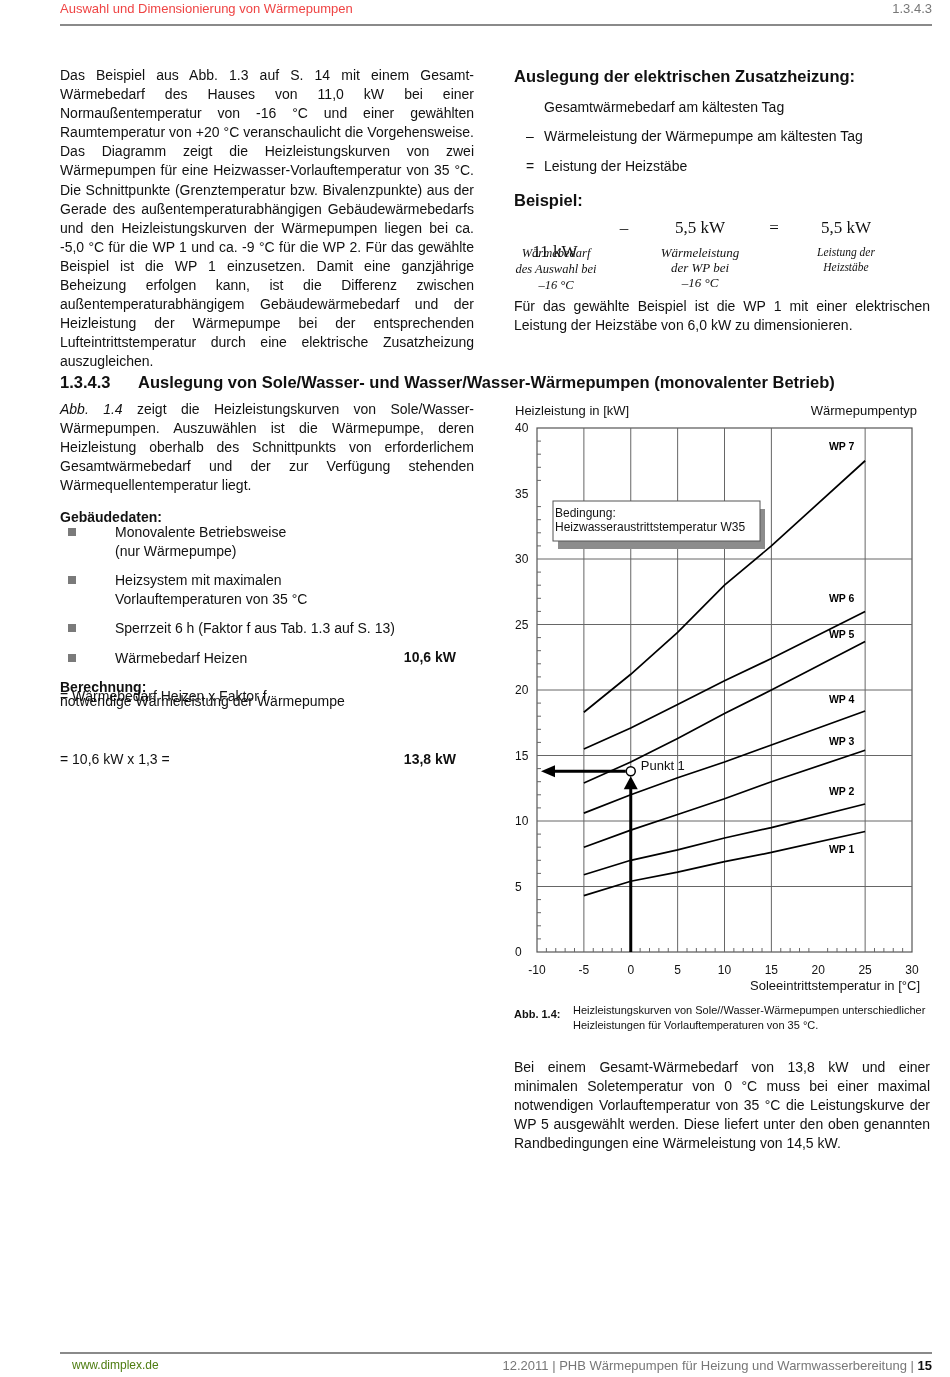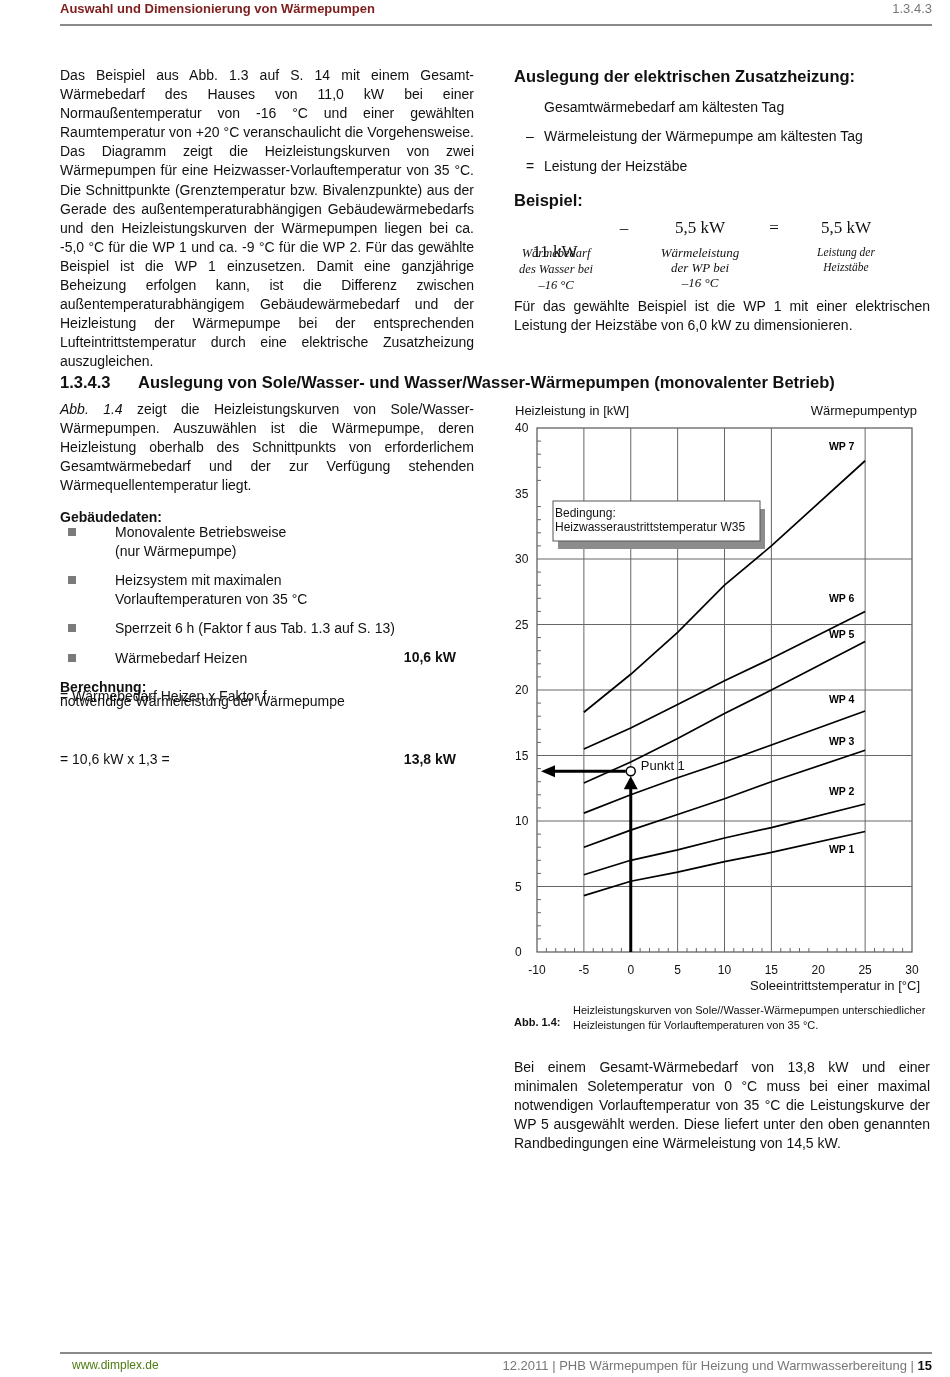--- a/index.html
+++ b/index.html
@@ -1,18 +1,18 @@
 <!DOCTYPE html>
 <html><head>
 <meta charset="utf-8">
 <style>
   html, body { margin: 0; padding: 0; background: #ffffff; }
   body { width: 950px; height: 1377px; position: relative; font-family: "Liberation Sans", sans-serif; color: #111; overflow: hidden; }
   .hdr { position: absolute; left: 60px; top: 0; width: 872px; height: 24px; border-bottom: 2px solid #8a8a8a; }
-  .hdr-left { position: absolute; left: 0; top: 1px; font-size: 13px; color: #7f1d1d; font-weight: bold; }
+  .hdr-left { position: absolute; left: 0; top: 1px; font-size: 13px; color: #ef4444; }
   .hdr-right { position: absolute; right: 0; top: 1px; font-size: 13px; color: #777; }
   .ftr { position: absolute; left: 60px; top: 1352px; width: 872px; border-top: 2px solid #8a8a8a; }
   .ftr-left { position: absolute; left: 12px; top: 4px; font-size: 12px; color: #4d7c0f; }
   .ftr-right { position: absolute; right: 0; top: 4px; font-size: 13px; color: #777; }
   .ftr-right b { color: #111; font-weight: bold; }
   .para { position: absolute; font-size: 14px; line-height: 19.1px; text-align: justify; }
   .para-left { left: 60px; width: 414px; }
   .h-right { position: absolute; left: 514px; font-size: 16.5px; font-weight: bold; }
   .eq-row { position: absolute; left: 514px; font-size: 14px; }
   .eq-sym { position: absolute; left: 12px; }
@@ -21,21 +21,21 @@
   .bsp-sub { position: absolute; font-family: "Liberation Serif", serif; font-size: 12.5px; font-style: italic; text-align: center; line-height: 16px; }
   .sec-title { position: absolute; left: 60px; top: 373px; font-size: 16.5px; font-weight: bold; white-space: nowrap; }
   .sec-title .num { display: inline-block; width: 78px; }
   .bullet { position: absolute; left: 68px; font-size: 14px; line-height: 19px; }
   .bullet .sq { position: absolute; left: 0; top: 5px; width: 8px; height: 8px; background: #7a7a7a; }
   .bullet .bt { position: absolute; left: 20px; white-space: nowrap; margin-left: 27px; }
   .lbl-bold { position: absolute; left: 60px; font-size: 14px; font-weight: bold; }
   .plain { position: absolute; left: 60px; font-size: 14px; white-space: nowrap; }
   .valr { position: absolute; right: 494px; font-size: 14px; font-weight: bold; white-space: nowrap; }
   .caption { position: absolute; left: 514px; top: 1003px; font-size: 11px; line-height: 15px; }
-  .caption .abb { position: absolute; left: 0; top: 12px; font-weight: bold; white-space: nowrap; }
+  .caption .abb { position: absolute; left: 0; top: 4px; font-weight: bold; white-space: nowrap; }
   .caption .ct { position: absolute; left: 59px; top: 0; width: 360px; }
   #chart { position: absolute; left: 505px; top: 395px; }
   #chart text { font-family: "Liberation Sans", sans-serif; }
 </style>
 </head>
 <body>
 
 <div class="hdr">
   <span class="hdr-left">Auswahl und Dimensionierung von Wärmepumpen</span>
   <span class="hdr-right">1.3.4.3</span>
@@ -59,21 +59,21 @@
 <div class="h-right" style="top:191px;">Beispiel:</div>
 
 <div class="bsp" style="left:520px; top:230px; width:70px;margin-top:12px;">11 kW</div>
 <div class="bsp" style="left:612px; top:218px; width:24px;">–</div>
 <div class="bsp" style="left:662px; top:218px; width:76px;">5,5 kW</div>
 <div class="bsp" style="left:762px; top:218px; width:24px;">=</div>
 <div class="bsp" style="left:808px; top:218px; width:76px;">5,5 kW</div>
 
 <div class="bsp-sub" style="left:506px; top:245px; width:100px;">
   <div>Wärmebedarf</div>
-  <div>des Wasser bei</div>
+  <div>des Auswahl bei</div>
   <div>–16 °C</div>
 </div>
 <div class="bsp-sub" style="left:650px; top:245px; width:100px; font-size:13px; line-height:15px;">
   <div>Wärmeleistung</div>
   <div>der WP bei</div>
   <div>–16 °C</div>
 </div>
 <div class="bsp-sub" style="left:796px; top:245px; width:100px; font-size:11.5px; line-height:15px;">
   <div>Leistung der</div>
   <div>Heizstäbe</div>

